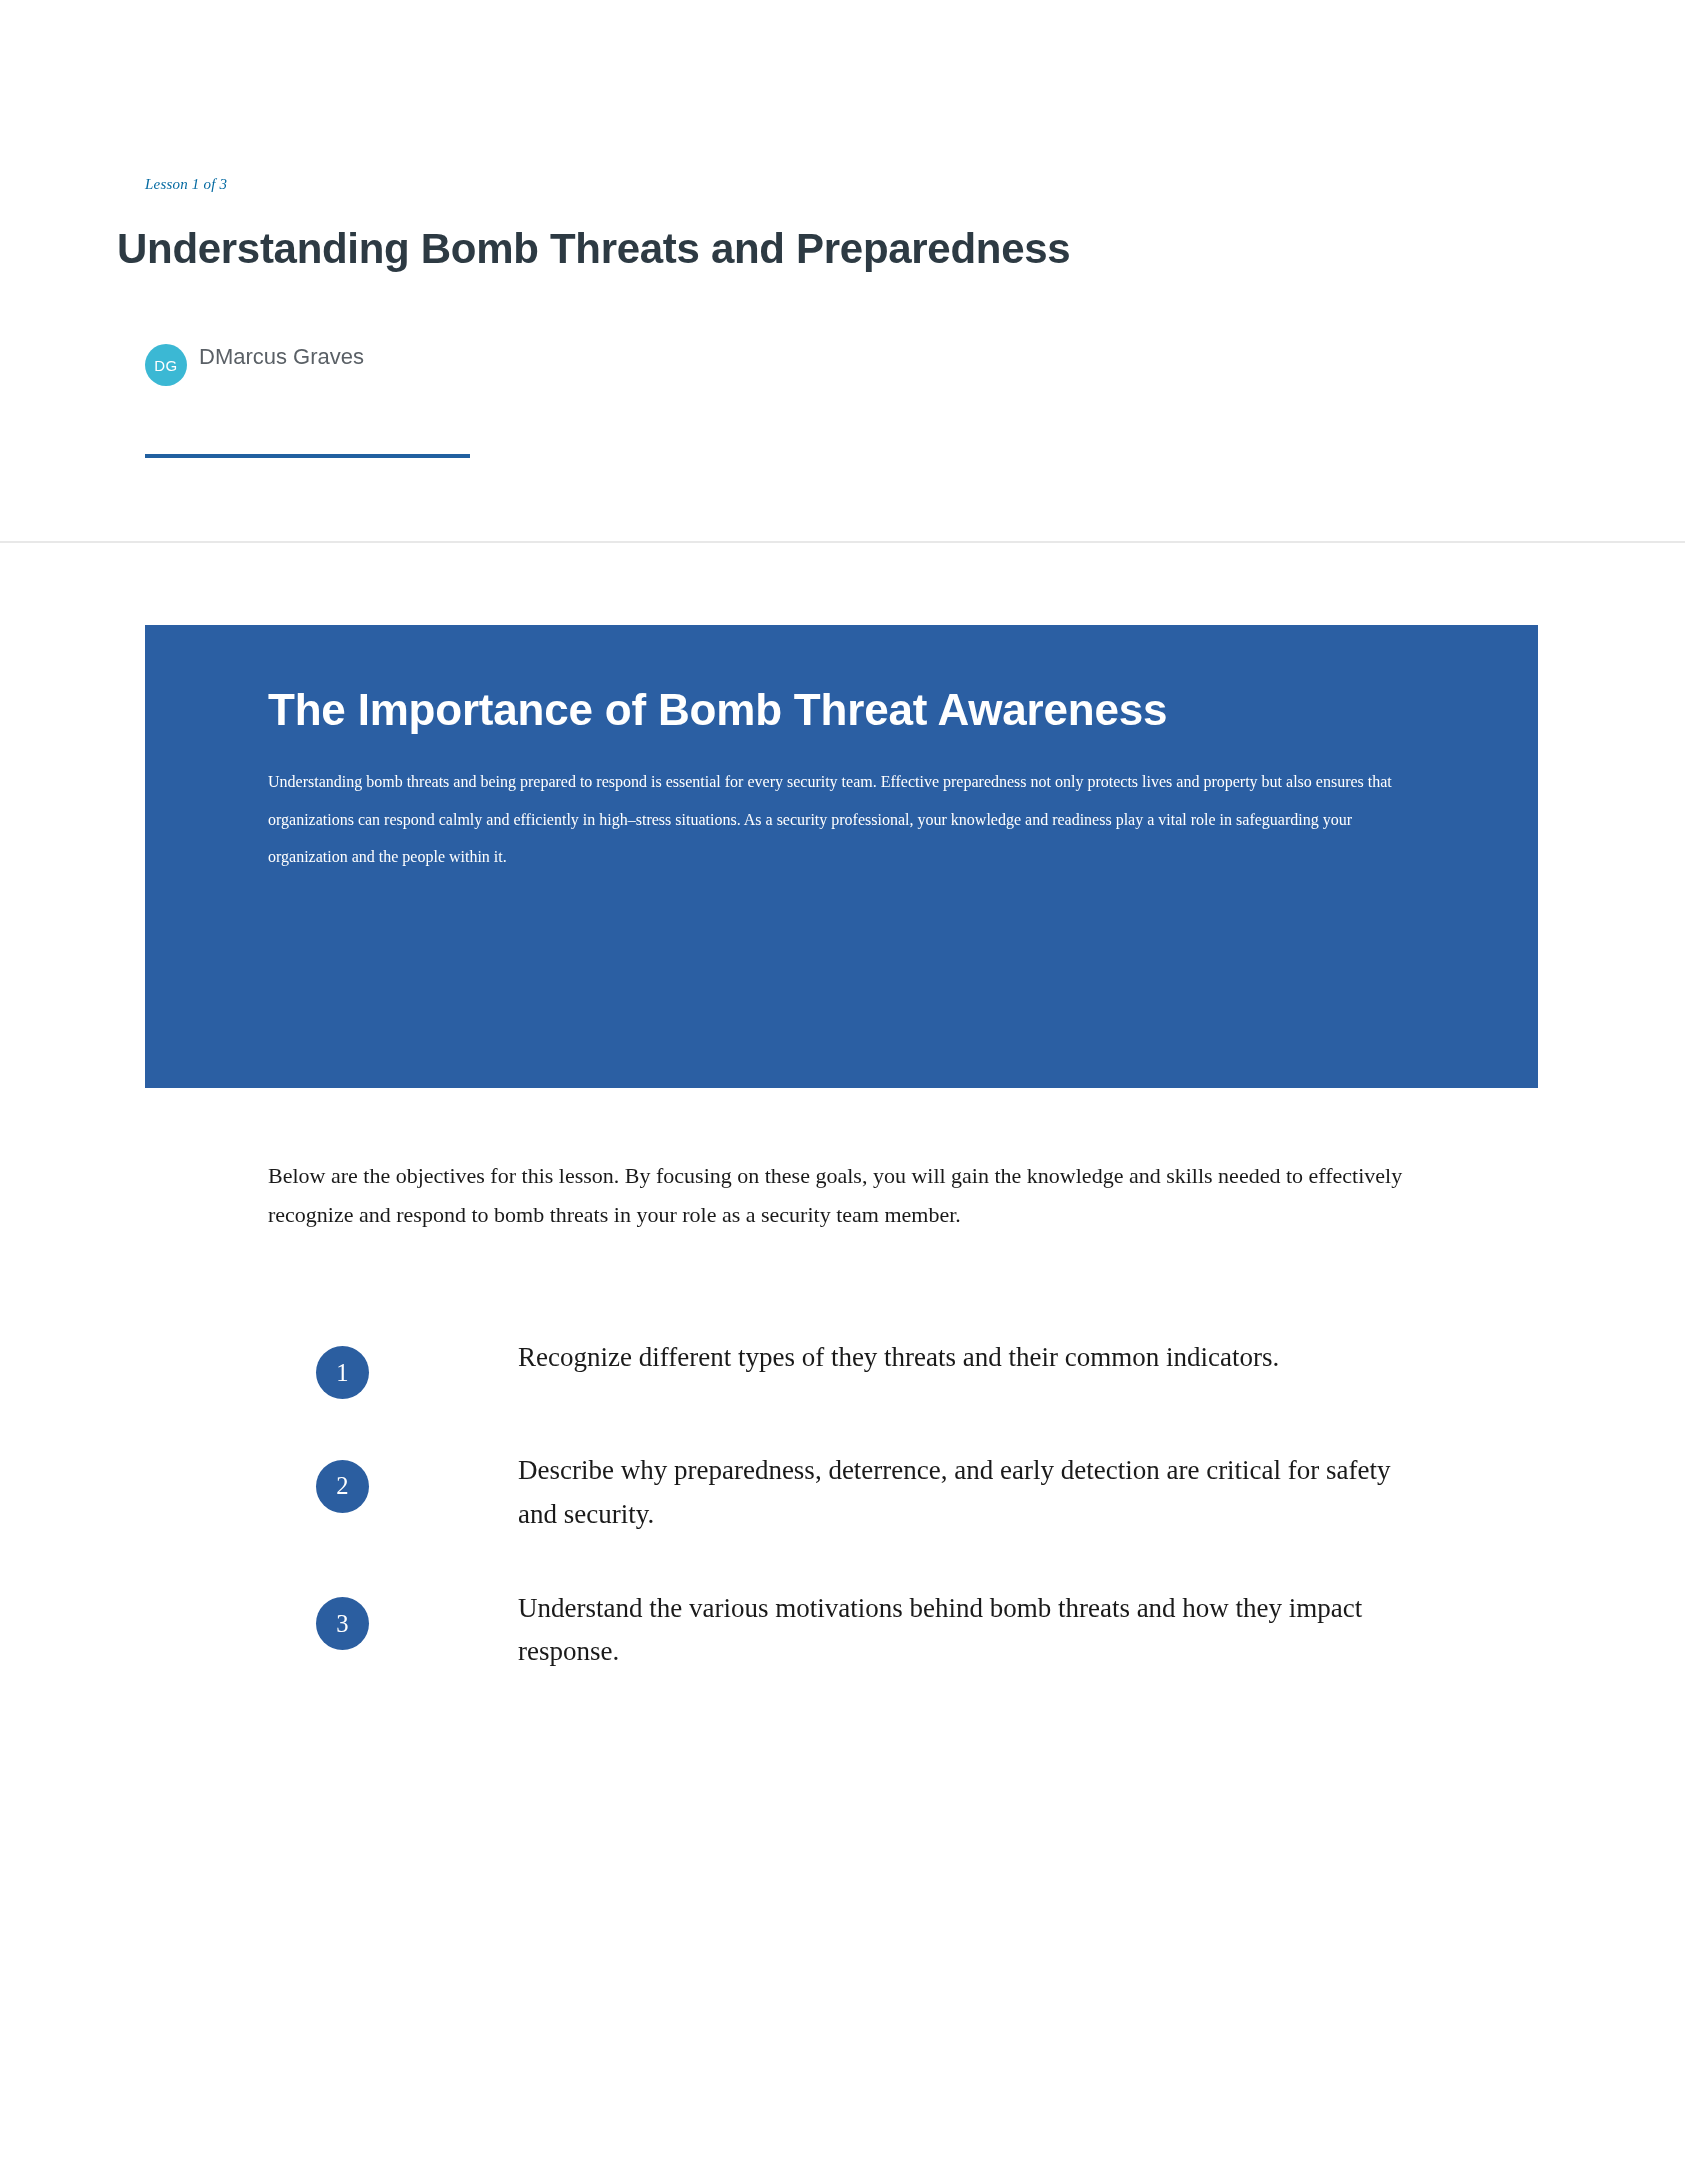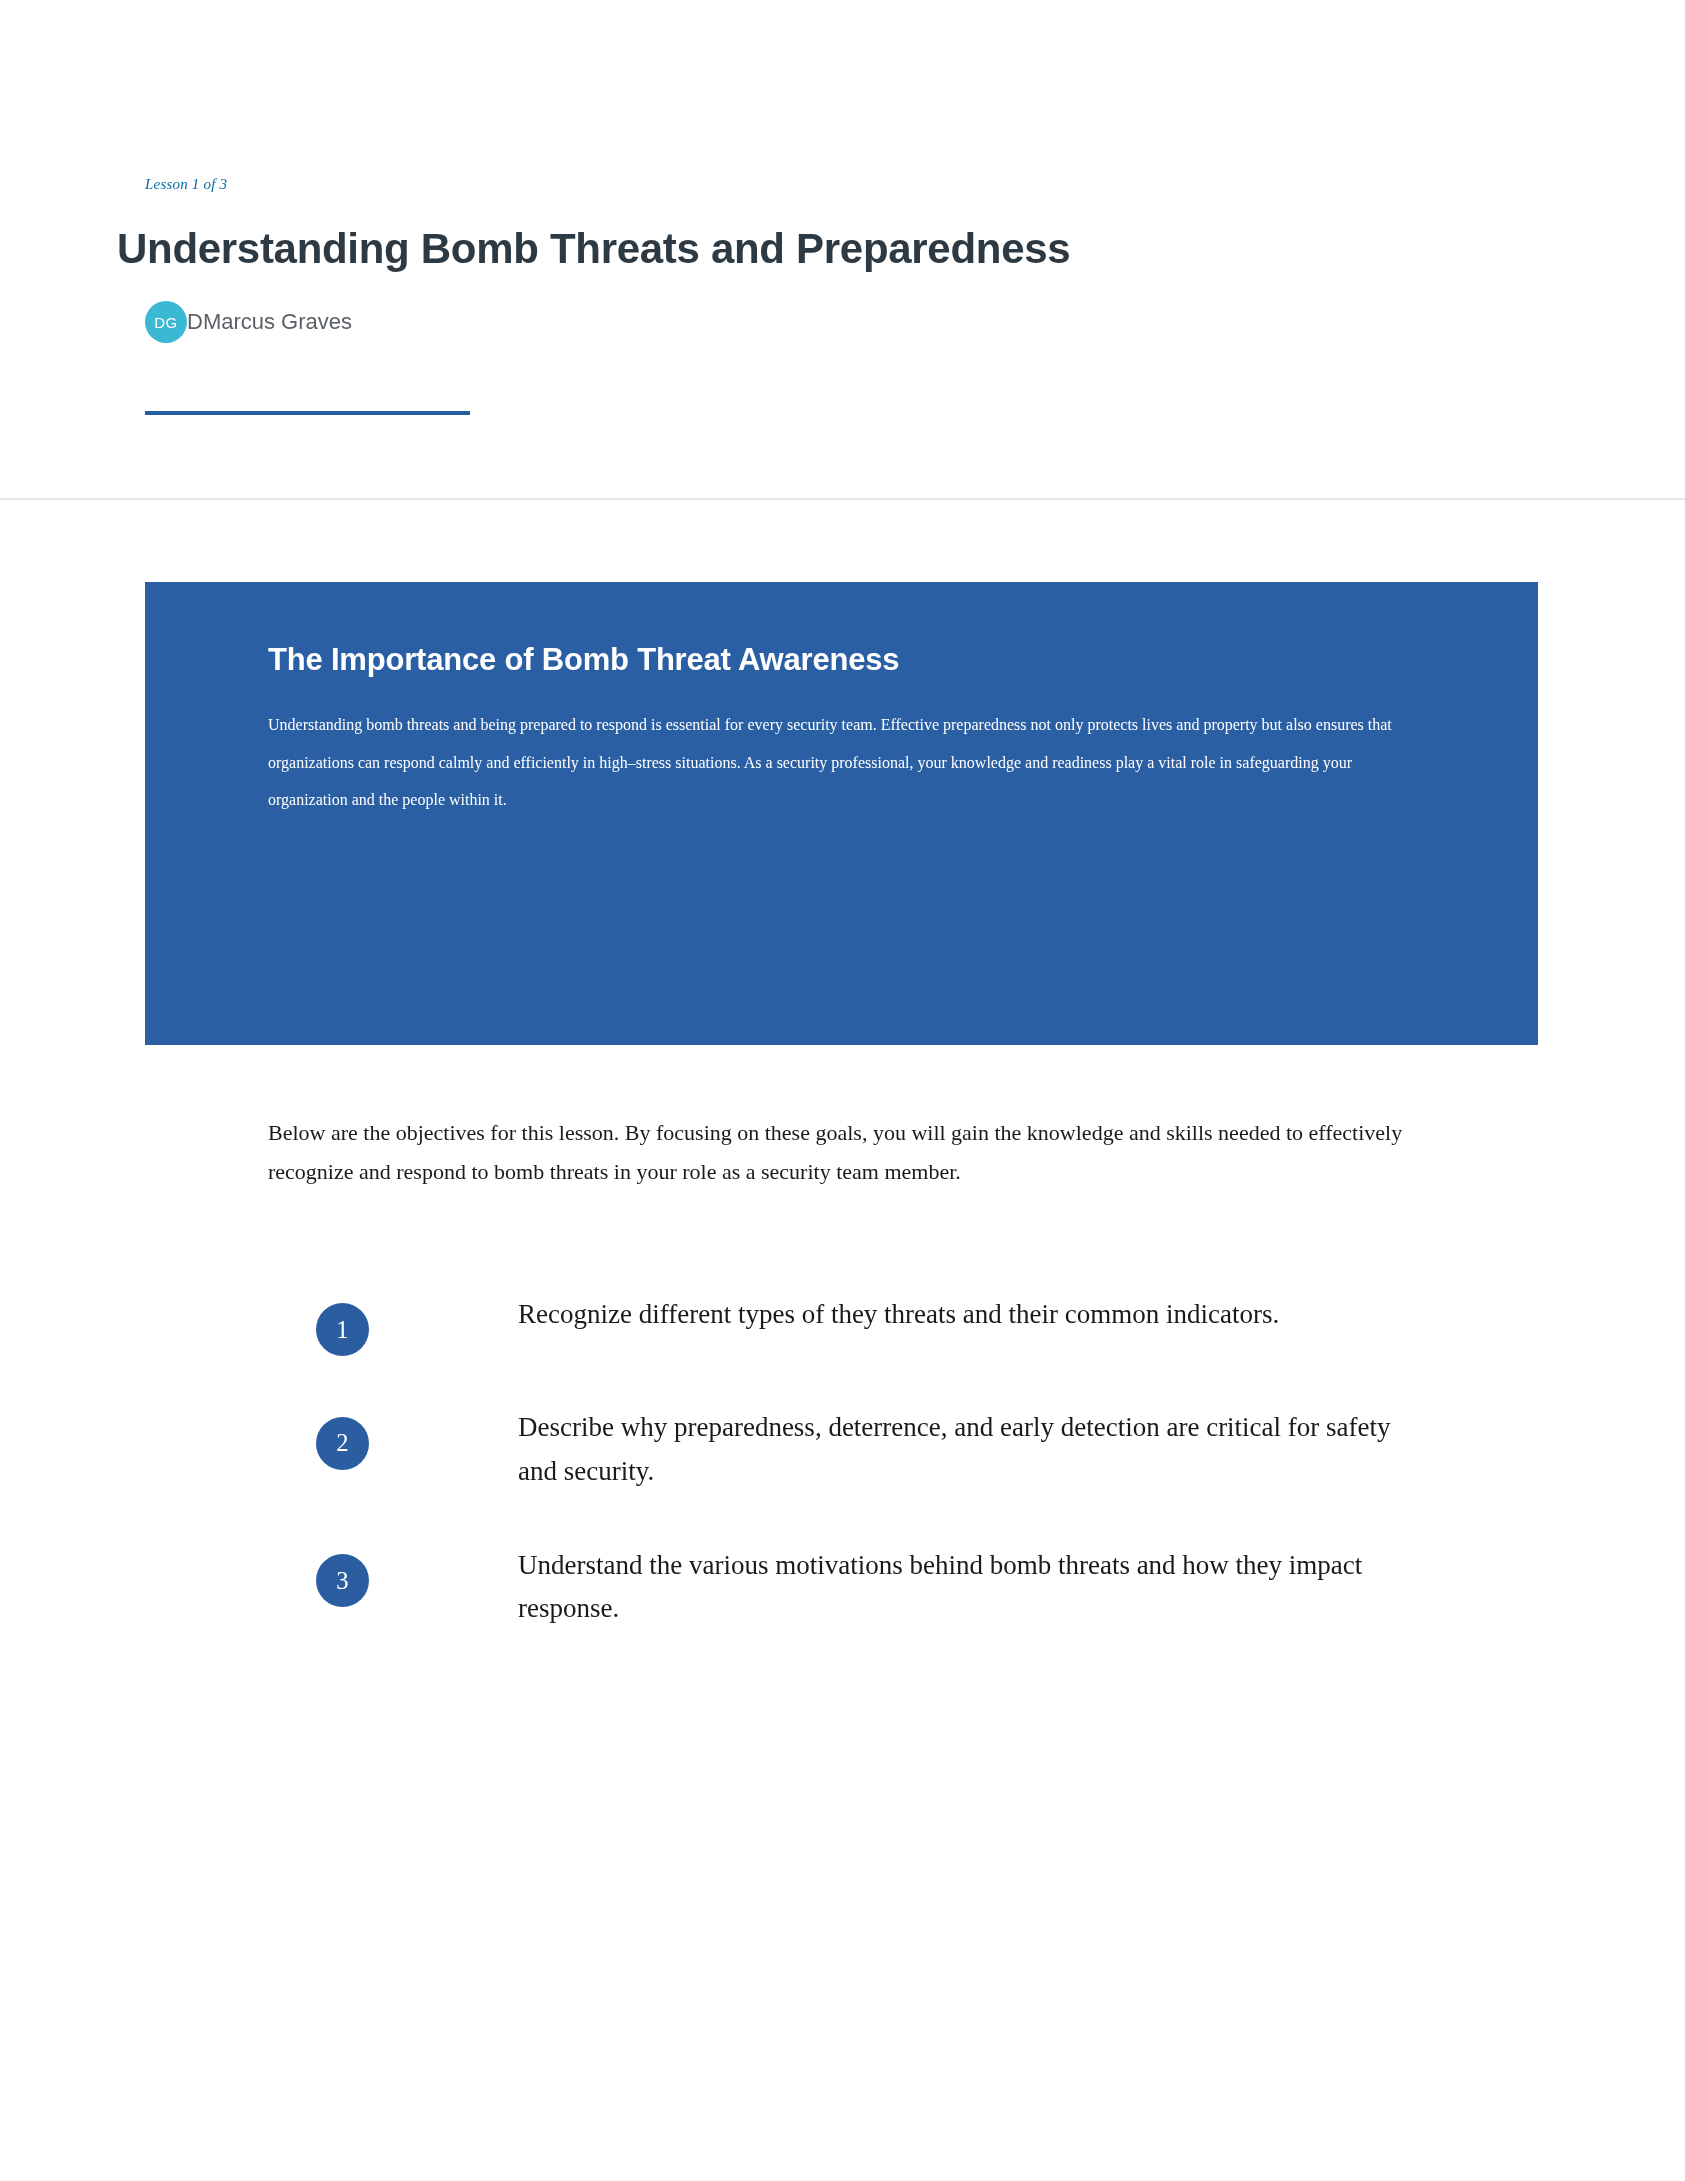--- a/index.html
+++ b/index.html
@@ -37,24 +37,24 @@
     font-family: "Liberation Sans", sans-serif;
     font-weight: bold;
     font-size: 42px;
     line-height: 1.12;
     color: #2d3a43;
     letter-spacing: -0.3px;
   }
 
   .author-row {
     margin-left: 145px;
-    margin-top: 29px;
-    display: flex;
-    align-items: center;
-    gap: 0;
+    margin-top: 72px;
+    display: flex;
+    align-items: flex-start;
+    gap: 12px;
   }
 
   .avatar {
     width: 42px;
     height: 42px;
     border-radius: 50%;
     background: #3bb8d4;
     color: #ffffff;
     display: flex;
     align-items: center;
@@ -91,21 +91,21 @@
     margin: 82px 0 0 145px;
     width: 1393px;
     height: 463px;
     background: #2b5fa3;
     padding: 60px 123px 0 123px;
   }
 
   .callout-title {
     font-family: "Liberation Sans", sans-serif;
     font-weight: bold;
-    font-size: 31px;
+    font-size: 44px;
     color: #ffffff;
     letter-spacing: -0.2px;
   }
 
   .callout-body {
     margin-top: 28px;
     font-family: "Liberation Serif", serif;
     font-size: 16px;
     line-height: 2.35;
     color: #ffffff;

